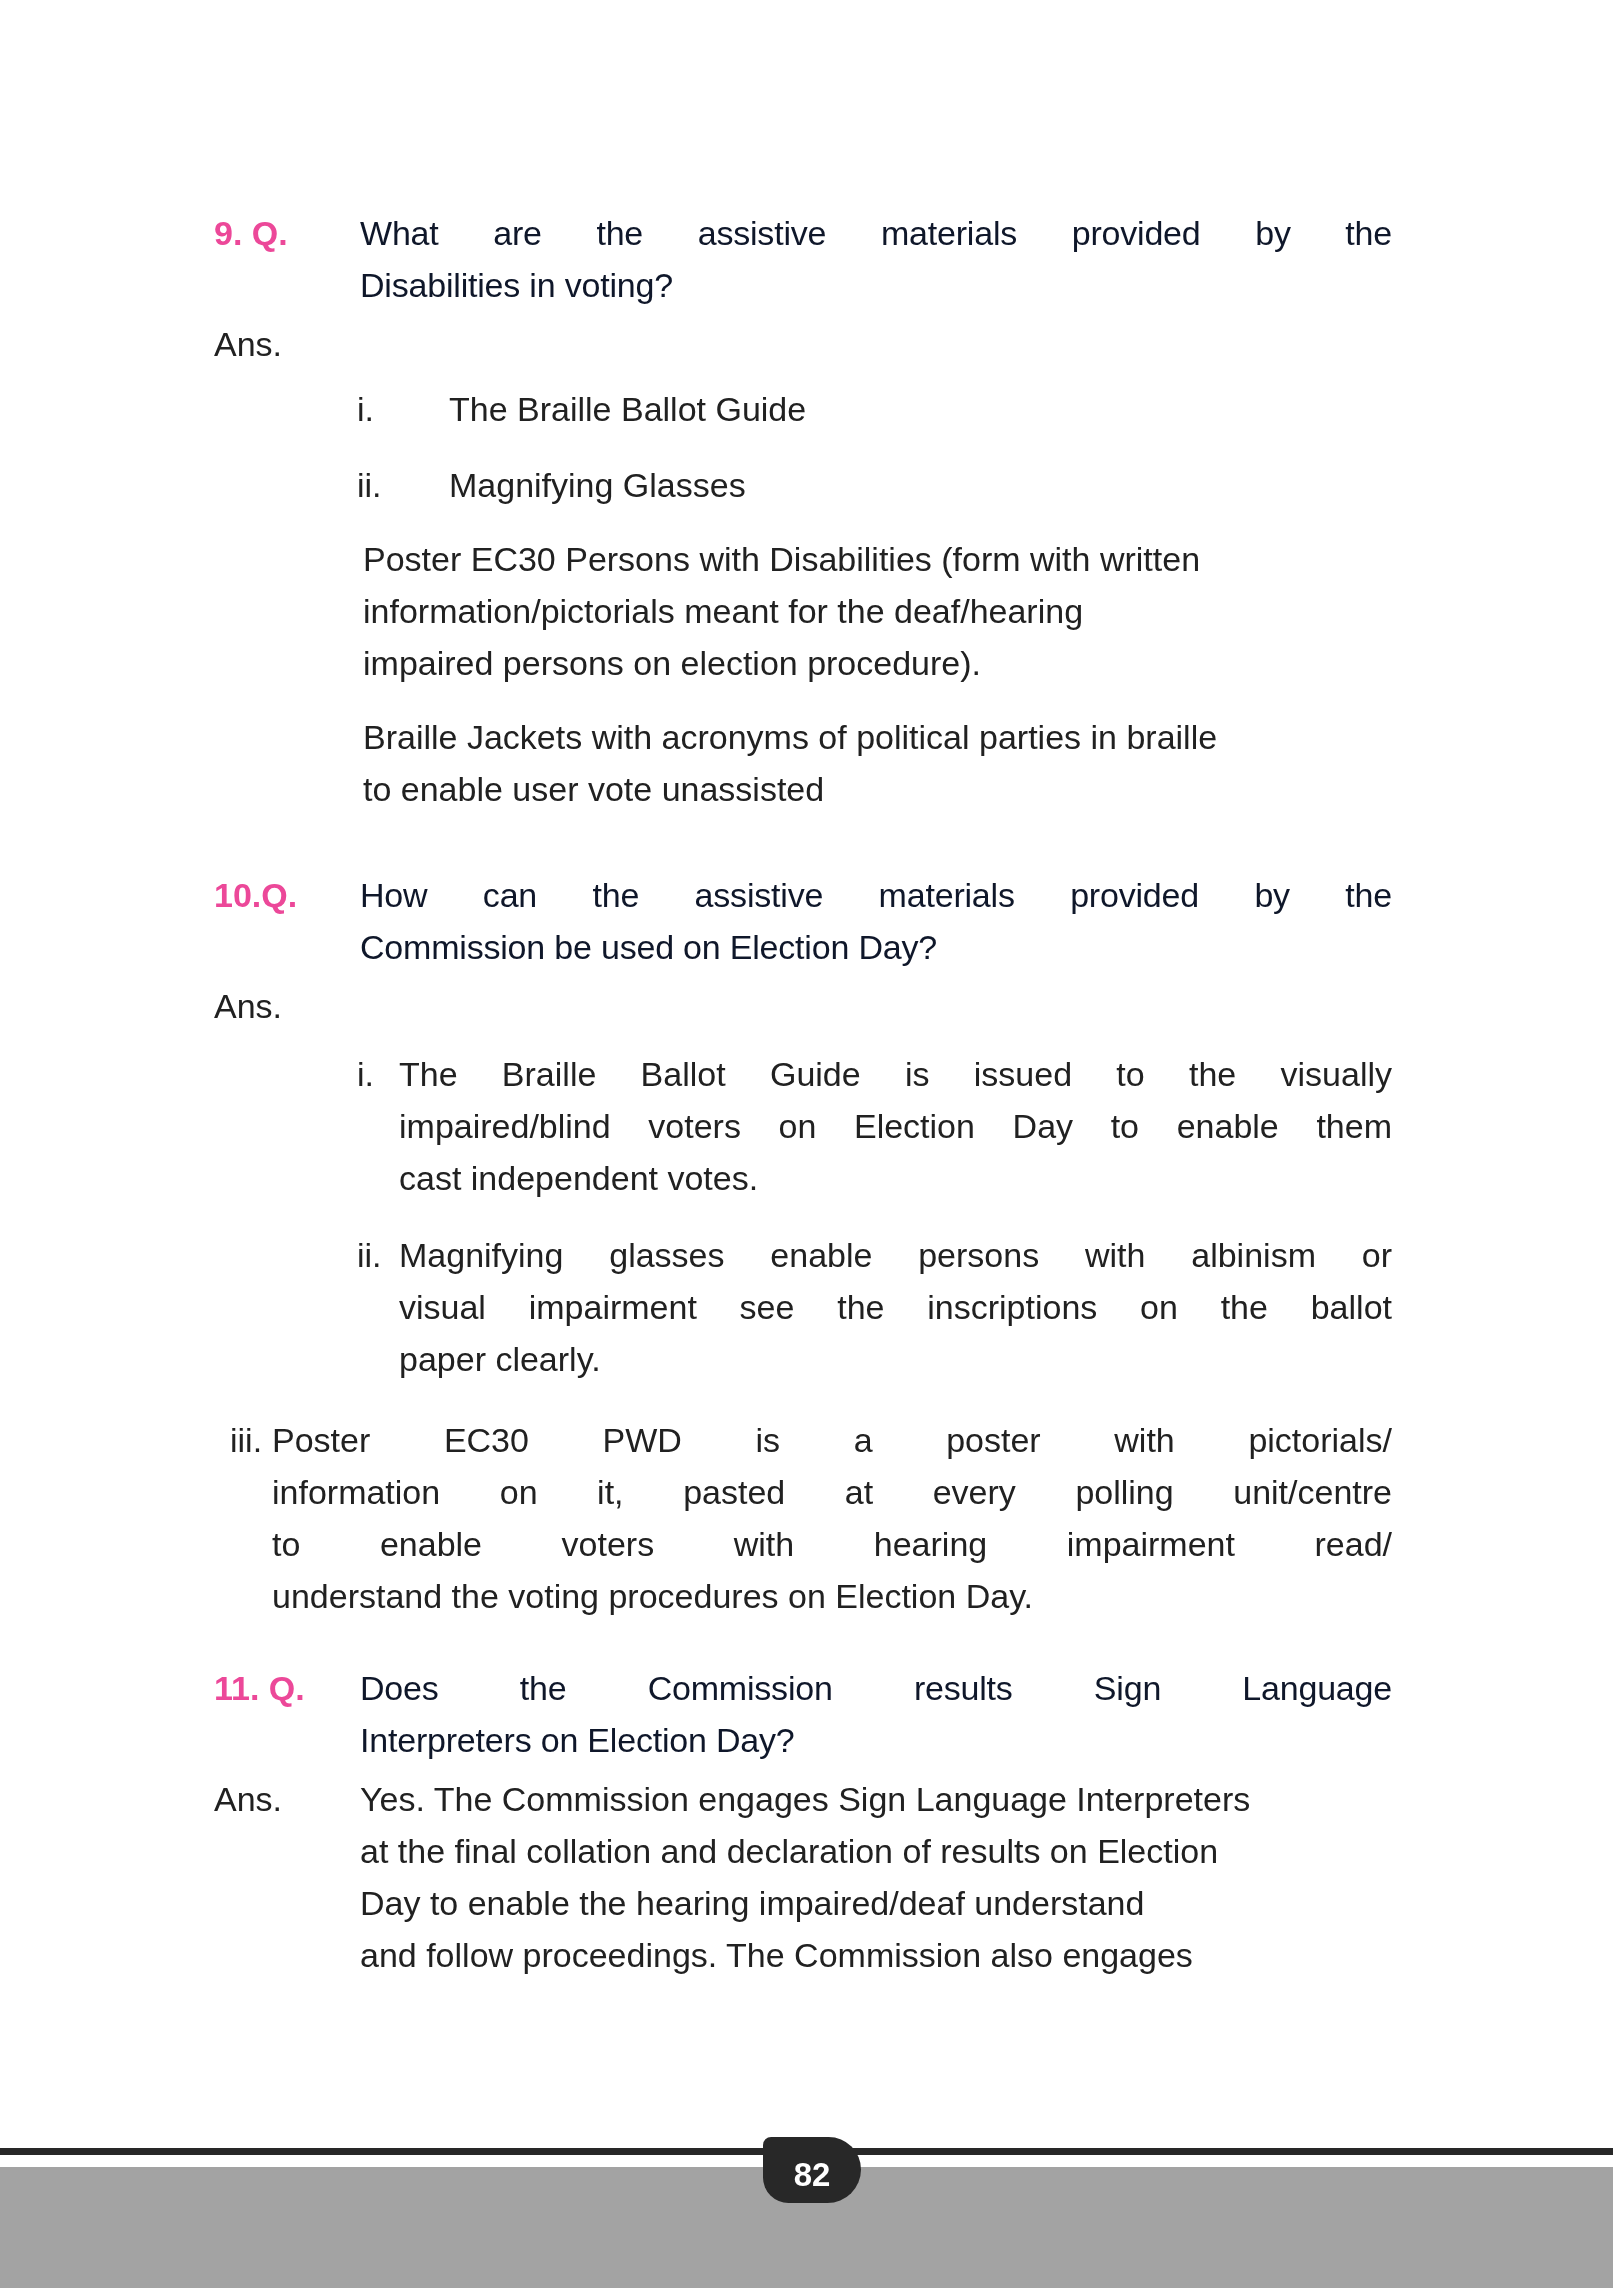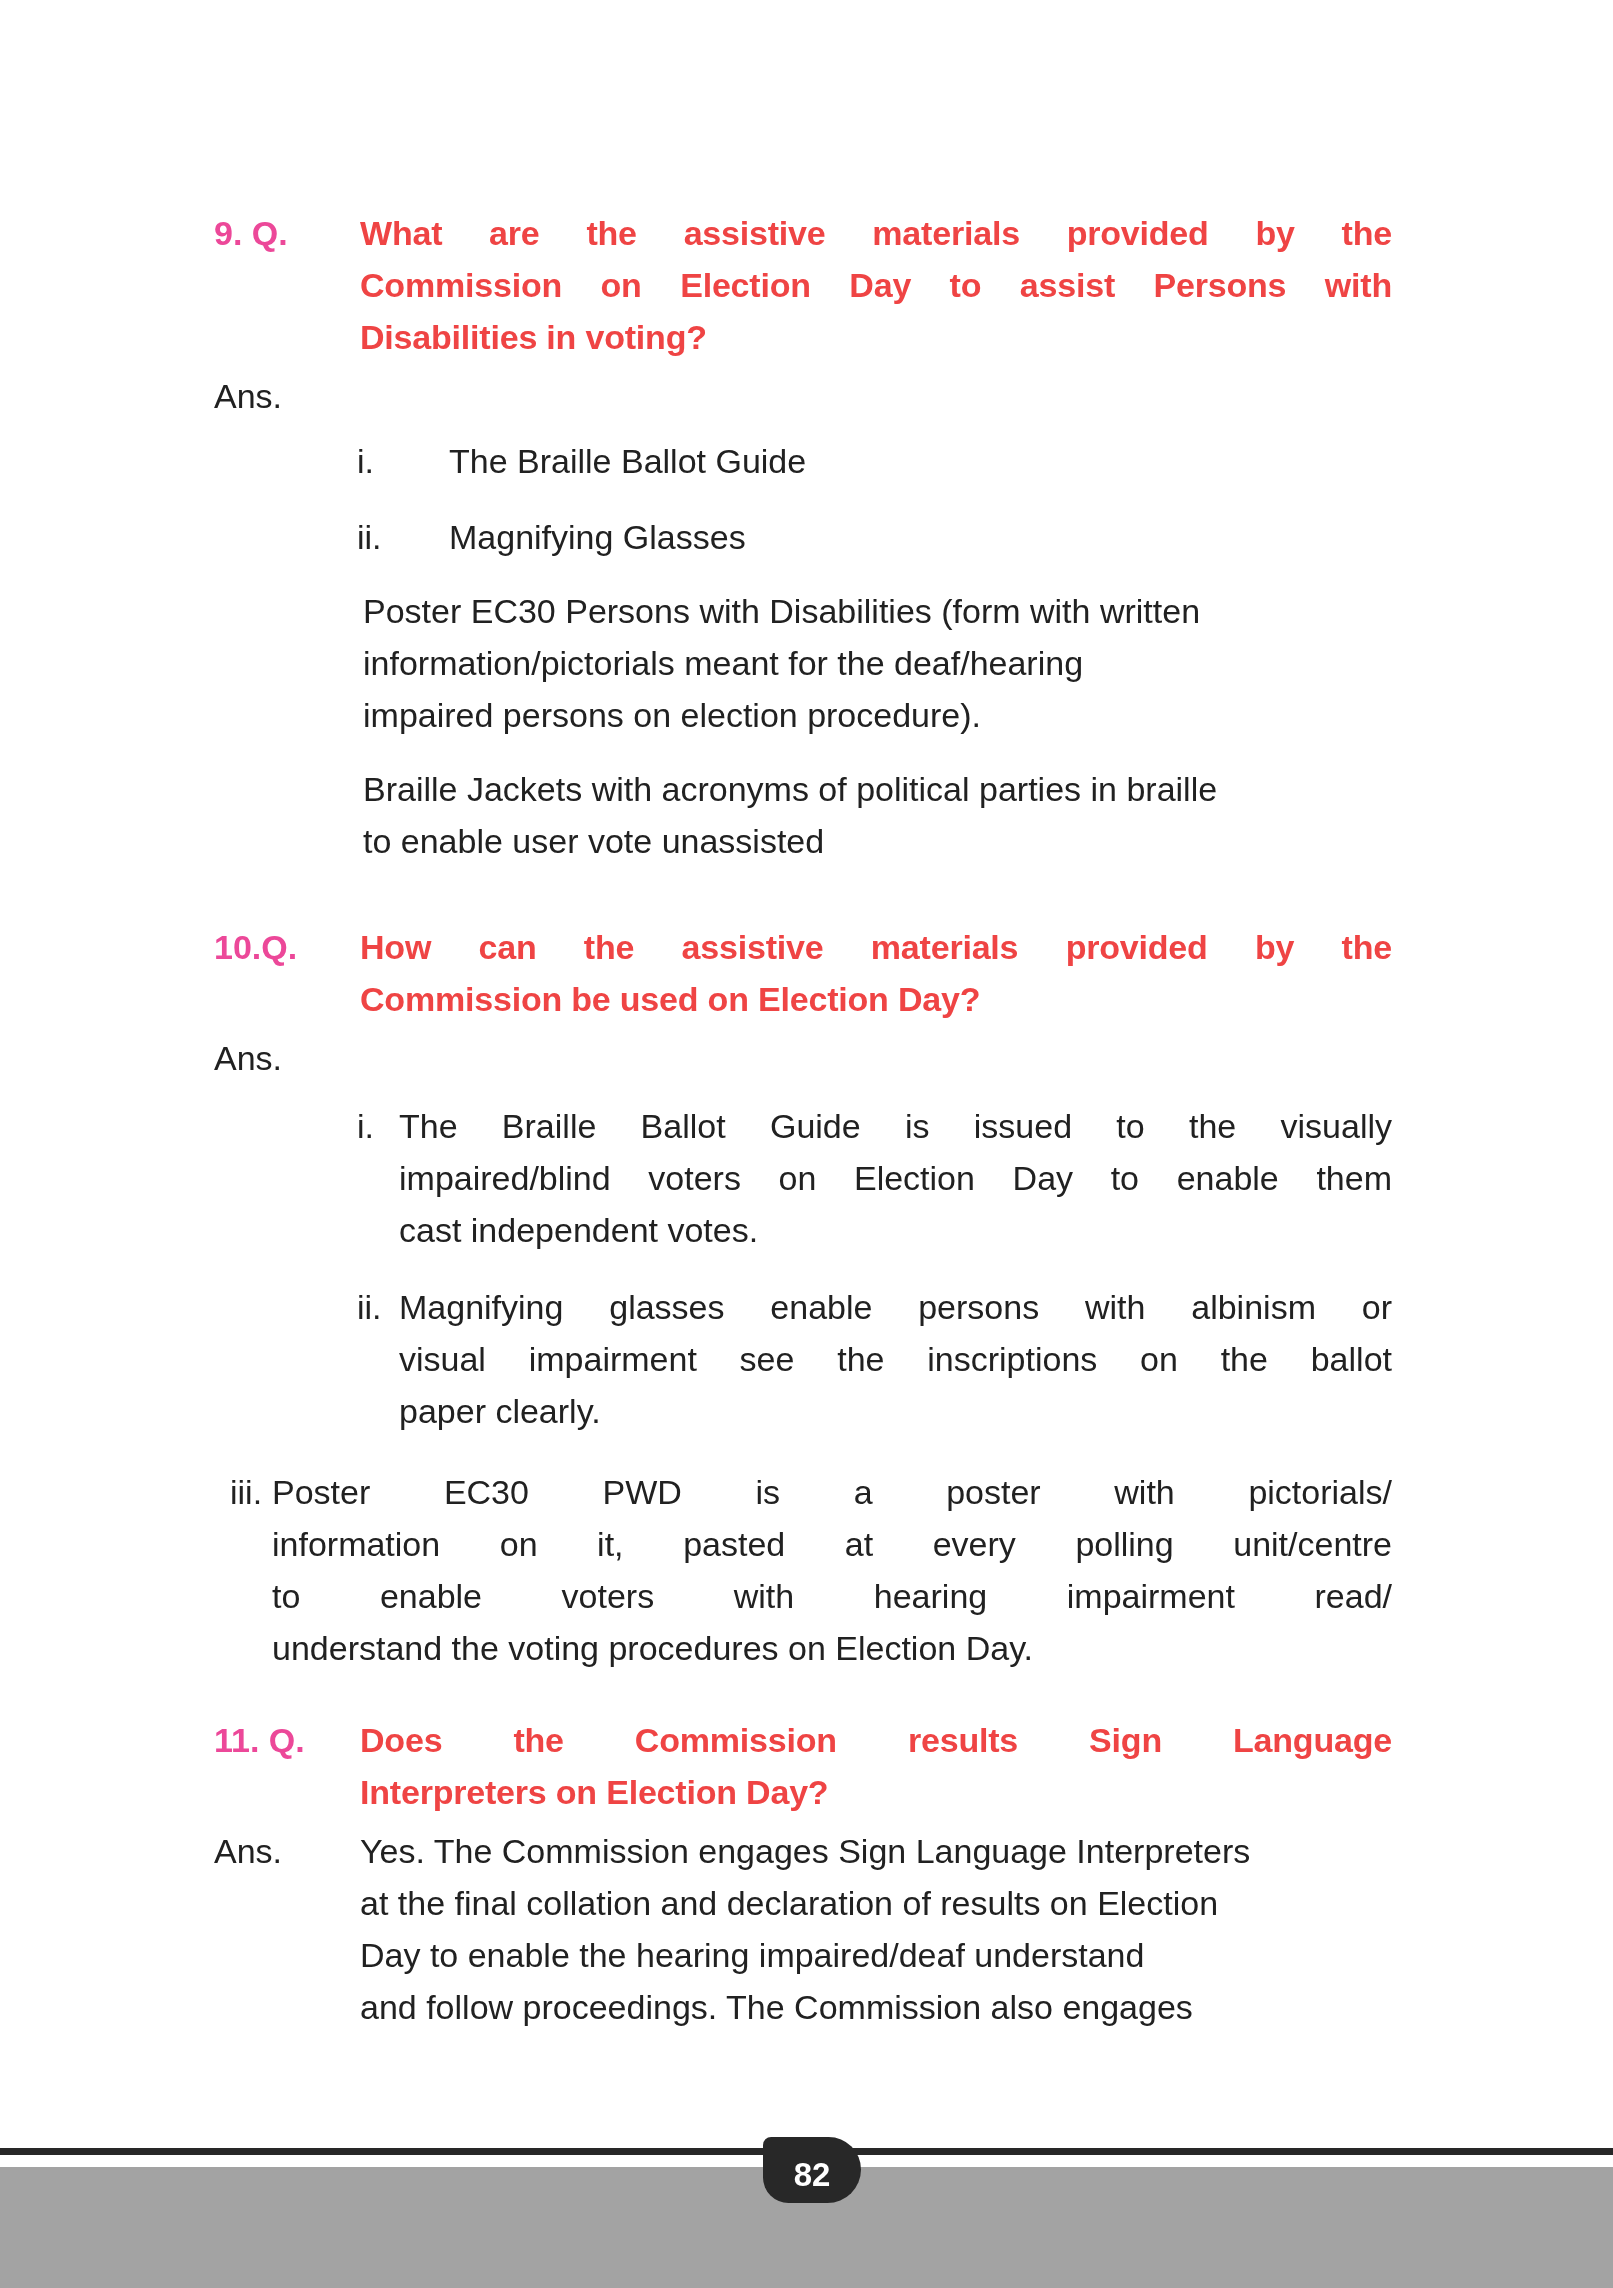--- a/index.html
+++ b/index.html
@@ -22,22 +22,22 @@
   }
   .q-row { display: flex; align-items: flex-start; }
   .q-label {
     flex: 0 0 146px;
     font-weight: 700;
     color: #ec4899;
     white-space: nowrap;
   }
   .q-text {
     flex: 1;
-    font-weight: 700;
-    color: #ef4444;
+    font-weight: 400;
+    color: #0f172a;
     letter-spacing: -0.2px;
   }
   .jlines div { text-align: justify; text-align-last: justify; white-space: nowrap; }
   .jlines div:last-child { text-align-last: left; }
   .llines div { text-align: left; white-space: nowrap; }
   .ans-label { font-weight: 400; color: #212121; }
   .qa9 .ans-label  { margin-top: 6.5px; }
   .qa10 .ans-label { margin-top: 7.4px; }
   .item { display: flex; margin-left: 143px; }
   .item .itext { flex: 1; }
@@ -95,21 +95,20 @@
 <body>
 
 <div class="page">
   <div class="content">
 
     <section class="qa qa9">
       <div class="q-row">
         <div class="q-label">9. Q.</div>
         <div class="q-text jlines">
             <div>What are the assistive materials provided by the</div>
-            <div>Commission on Election Day to assist Persons with</div>
             <div>Disabilities in voting?</div>
           </div>
       </div>
       <div class="ans-label">Ans.</div>
       <div class="item item-1">
         <div class="marker">i.</div>
         <div class="itext llines">
             <div>The Braille Ballot Guide</div>
           </div>
       </div>

